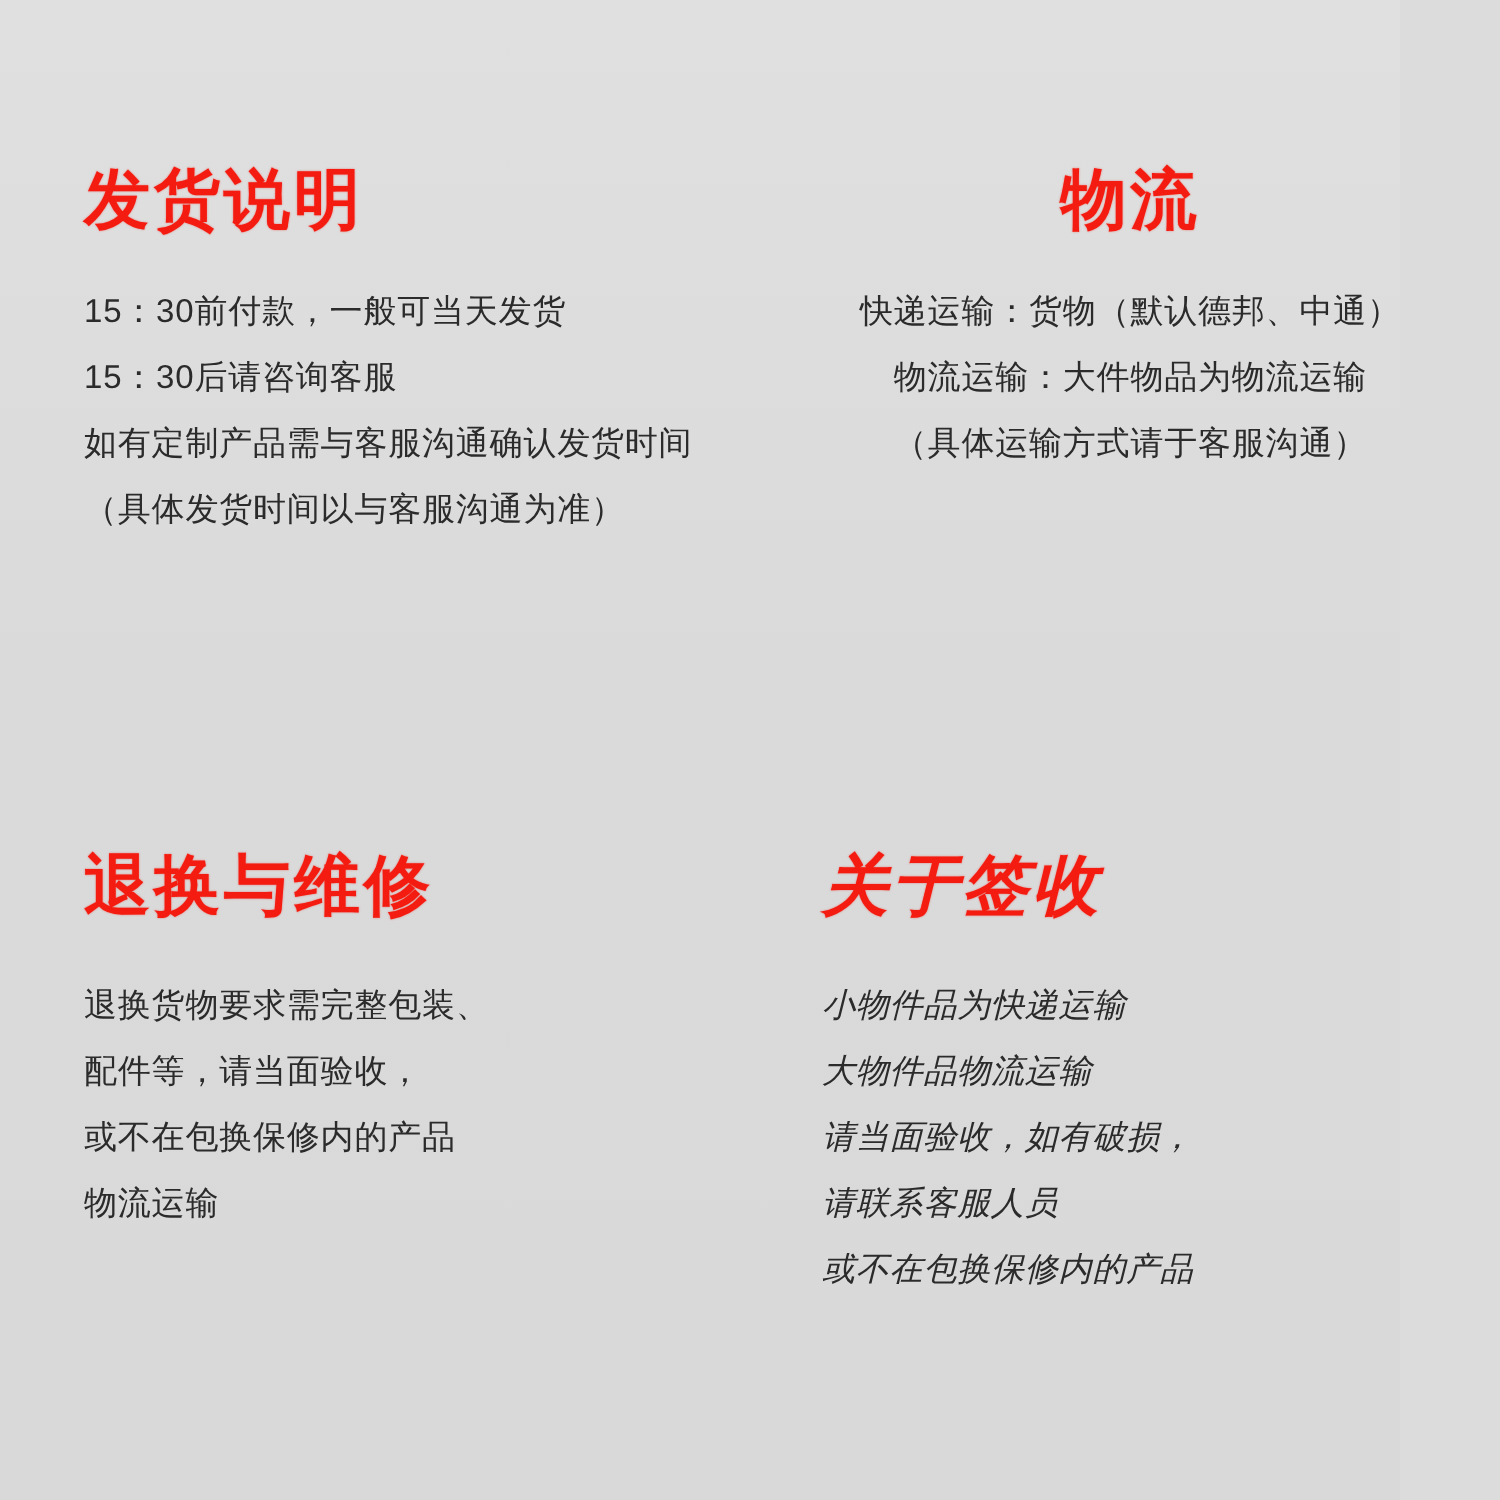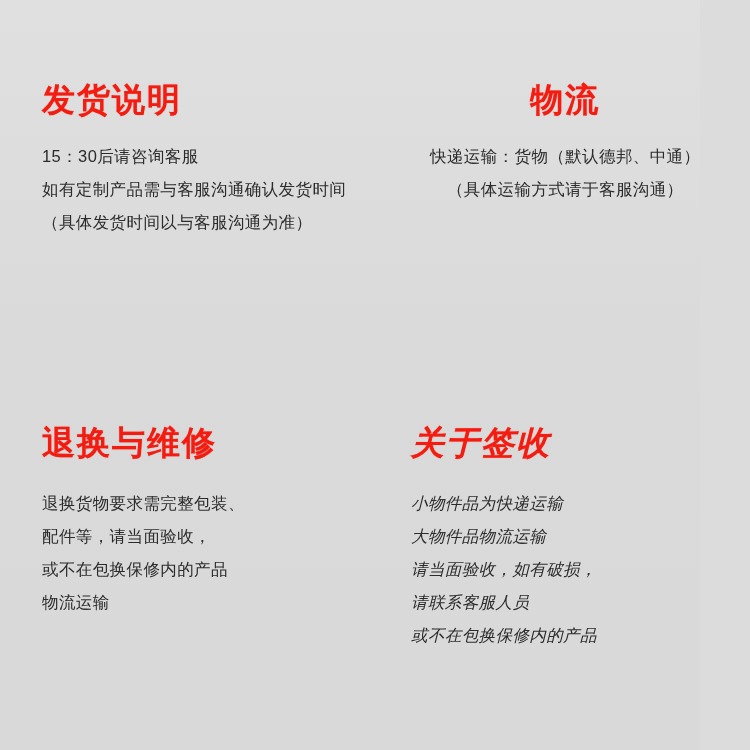--- a/index.html
+++ b/index.html
@@ -56,30 +56,32 @@
   #sec-signing .sec-title { margin-bottom: 26px; }
 </style>
 </head>
 <body>
 
 <div class="page">
 
   <div class="section" id="sec-shipping">
     <h2 class="sec-title">发货说明</h2>
     <ul class="sec-lines">
+      <li>15：30前付款，一般可当天发货</li>
       <li>15：30后请咨询客服</li>
       <li>如有定制产品需与客服沟通确认发货时间</li>
       <li>（具体发货时间以与客服沟通为准）</li>
     </ul>
   </div>
 
   <div class="section" id="sec-logistics">
     <h2 class="sec-title">物流</h2>
     <ul class="sec-lines">
       <li>快递运输：货物（默认德邦、中通）</li>
+      <li>物流运输：大件物品为物流运输</li>
       <li>（具体运输方式请于客服沟通）</li>
     </ul>
   </div>
 
   <div class="section" id="sec-returns">
     <h2 class="sec-title">退换与维修</h2>
     <ul class="sec-lines">
       <li>退换货物要求需完整包装、</li>
       <li>配件等，请当面验收，</li>
       <li>或不在包换保修内的产品</li>

